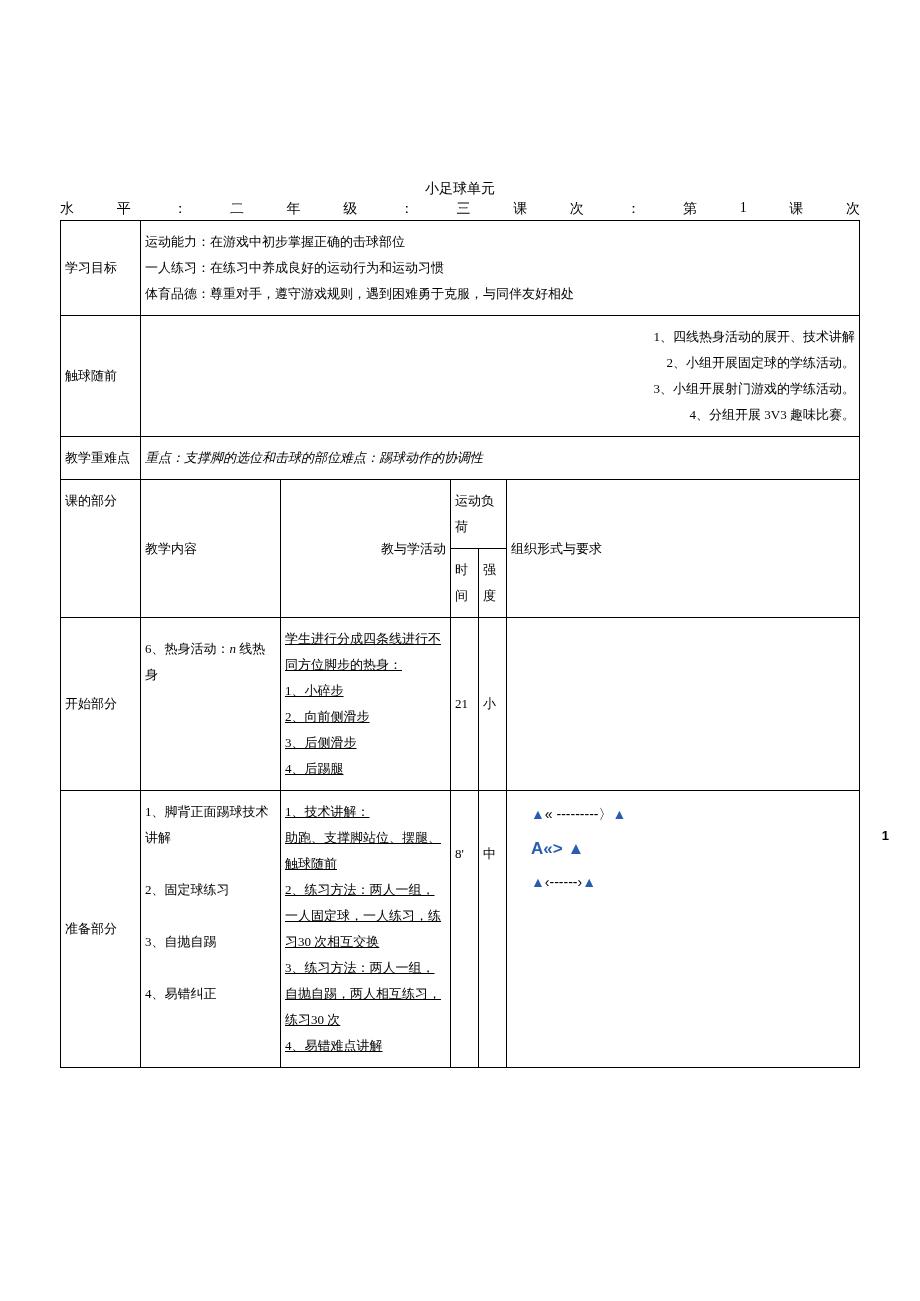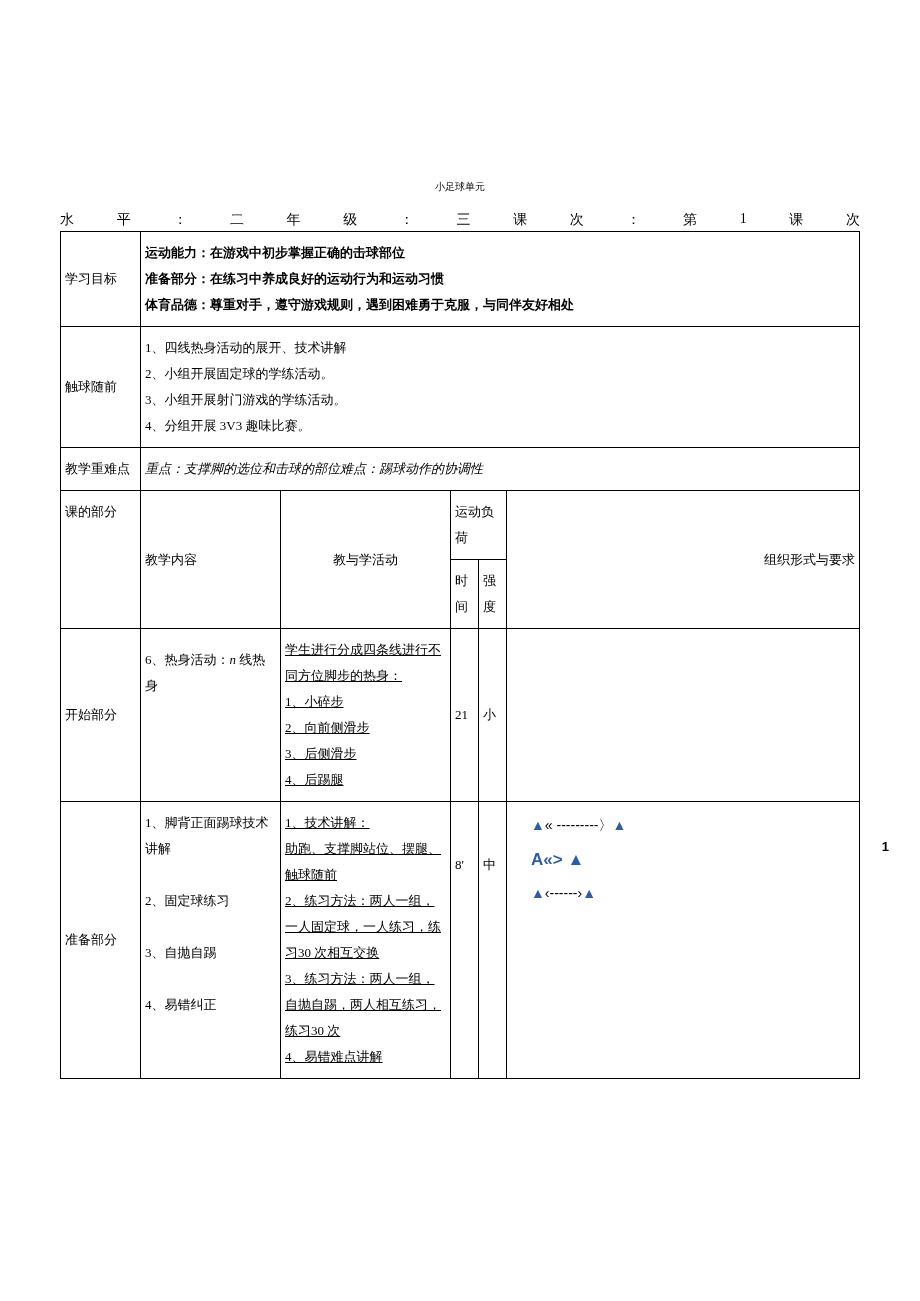--- a/index.html
+++ b/index.html
@@ -9,22 +9,22 @@
     font-family: "SimSun", "宋体", serif;
     font-size: 14px;
     color: #000;
     width: 920px;
   }
   .page {
     padding: 180px 60px 60px 60px;
   }
   .title {
     text-align: center;
-    font-size: 10px;
-    margin-bottom: 17px;
+    font-size: 14px;
+    margin-bottom: 2px;
   }
   .meta-line {
     display: flex;
     justify-content: space-between;
     font-size: 14px;
     margin-bottom: 2px;
     letter-spacing: 0;
   }
   .meta-line span {
     display: inline-block;
@@ -61,22 +61,22 @@
     padding-left: 20px;
   }
   .side-num {
     position: absolute;
     right: -30px;
     top: 32px;
     font-weight: bold;
     font-family: sans-serif;
   }
   .rel { position: relative; }
-  .narrow-line { line-height: 1.8; }
-  .pad-block { padding: 24px 40px; font-weight: bold; }
+  .narrow-line { line-height: 1.8; text-align: right; }
+  .pad-block { padding: 24px 40px; }
   .pad-block2 { padding: 10px 30px 8px 30px; }
   .pad-block3 { padding: 24px 30px; font-style: italic; }
   .italic { font-style: italic; font-family: "Times New Roman", serif; }
   .activity-cell { line-height: 1.7; padding: 6px 2px; text-decoration: underline; }
   .content-cell { line-height: 2.4; padding: 10px 2px; }
   .big-label { font-size: 15px; line-height: 1.6; }
   .arrow-text { font-family: sans-serif; letter-spacing: 0; }
 </style>
 </head>
 <body>
@@ -111,21 +111,21 @@
       <col class="col-time">
       <col class="col-intensity">
       <col class="col-org">
     </colgroup>
 
     <tbody>
         <tr>
       <td class="vcenter">学习目标</td>
       <td colspan="5" class="pad-block">
         <div>运动能力：在游戏中初步掌握正确的击球部位</div>
-        <div>准备部分：在练习中养成良好的运动行为和运动习惯</div>
+        <div>一人练习：在练习中养成良好的运动行为和运动习惯</div>
         <div>体育品德：尊重对手，遵守游戏规则，遇到困难勇于克服，与同伴友好相处</div>
       </td>
     </tr>
 
     <tr>
       <td class="vcenter">触球随前</td>
       <td colspan="5" class="pad-block2 narrow-line">
         <div>1、四线热身活动的展开、技术讲解</div>
         <div>2、小组开展固定球的学练活动。</div>
         <div>3、小组开展射门游戏的学练活动。</div>
@@ -136,23 +136,23 @@
     <tr>
       <td>教学重难点</td>
       <td colspan="5" class="pad-block3">
         <div>重点：支撑脚的选位和击球的部位难点：踢球动作的协调性</div>
       </td>
     </tr>
 
     <tr class="header-row">
       <td rowspan="2">课的部分</td>
       <td rowspan="2" class="vcenter">教学内容</td>
-      <td rowspan="2" class="vcenter" style="text-align:center">教与学活动</td>
+      <td rowspan="2" class="vcenter" style="text-align:right">教与学活动</td>
       <td colspan="2" class="small">运动负荷</td>
-      <td rowspan="2" class="vcenter" style="text-align:right">组织形式与要求</td>
+      <td rowspan="2" class="vcenter" style="text-align:left">组织形式与要求</td>
     </tr>
     <tr class="header-row">
       <td class="small">时间</td>
       <td class="small">强度</td>
     </tr>
 
     <tr>
       <td class="vcenter">开始部分</td>
       <td class="big-label" style="vertical-align:top; padding-top:18px;">
         <span>6、热身活动：</span><span class="italic">n</span><span> 线热身</span>

